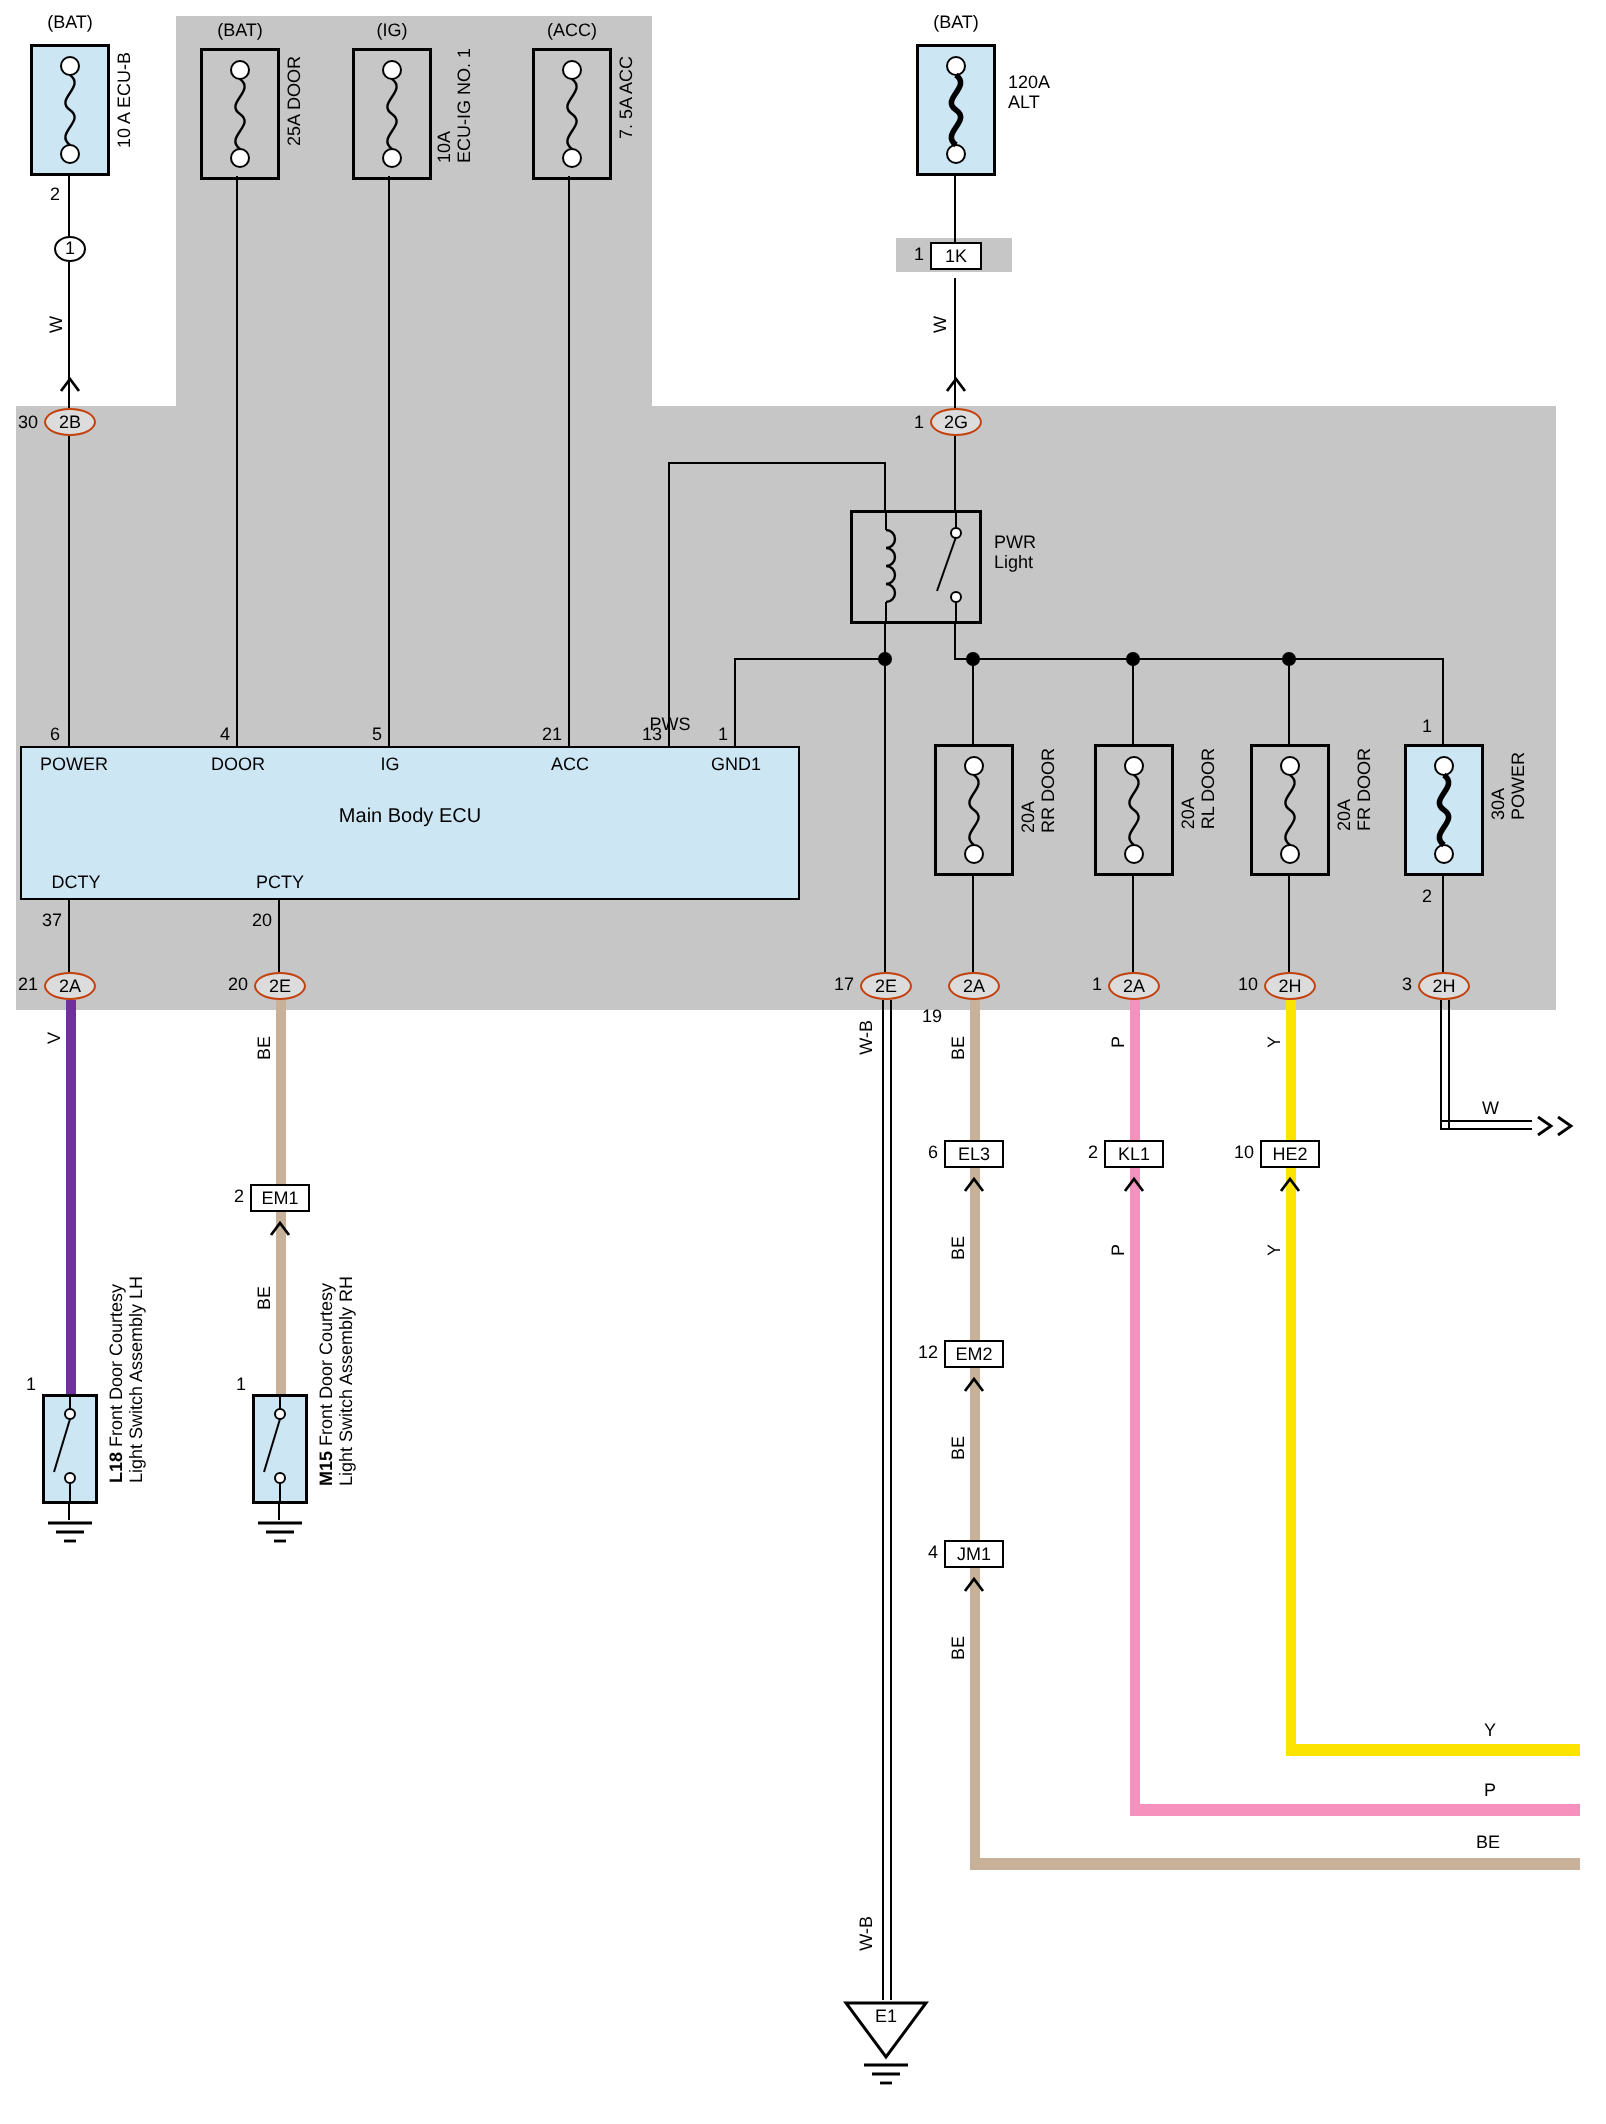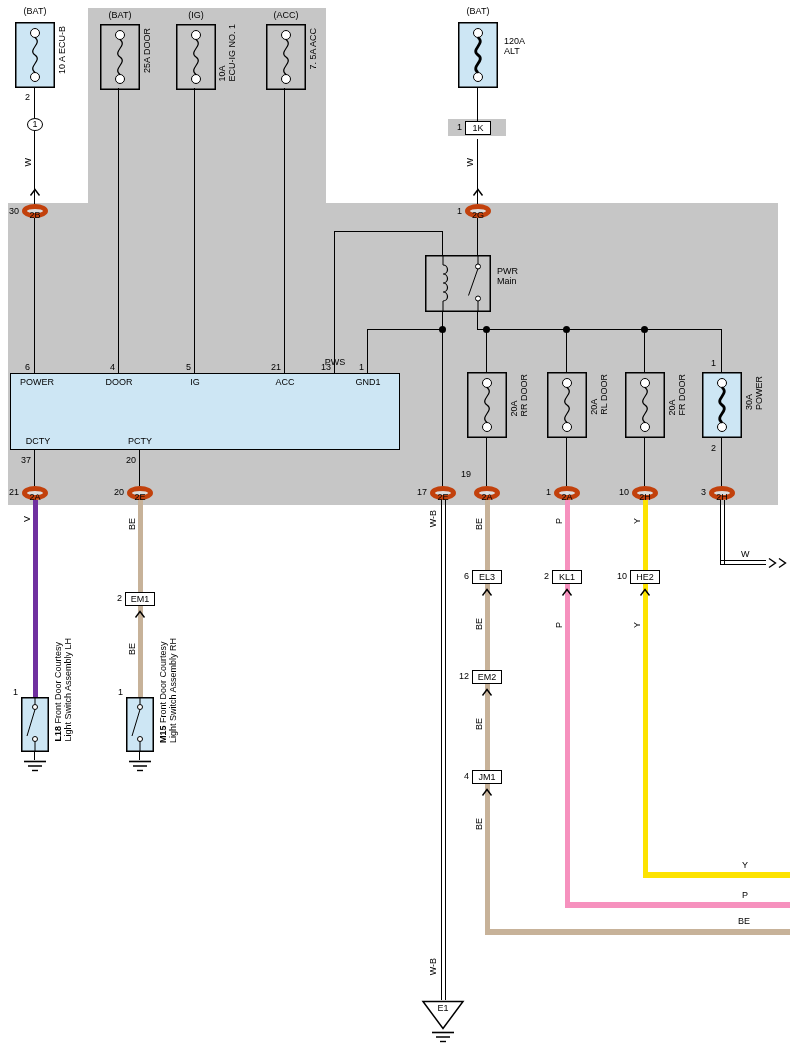--- a/index.html
+++ b/index.html
@@ -2,21 +2,21 @@
 <html><head>
 <meta charset="utf-8">
 <style>
 *{margin:0;padding:0;box-sizing:border-box}
 body{background:#fff}
 #page{position:relative;width:803px;height:1062px;background:#fff;font-family:"Liberation Sans","DejaVu Sans",sans-serif;font-size:9px;color:#000;overflow:hidden}
 .gray{position:absolute;background:#c6c6c6}
 .hl{position:absolute;height:1px;background:#000}
 .vl{position:absolute;width:1px;background:#000}
 .dot{position:absolute;width:7px;height:7px;border-radius:50%;background:#000}
-.oval{position:absolute;width:26px;height:14px;border:5px solid #c2410c;border-radius:50%;background:#dcdcdc;text-align:center;line-height:12px}
+.oval{position:absolute;width:26px;height:14px;border:1px solid #c2410c;border-radius:50%;background:#dcdcdc;text-align:center;line-height:12px}
 .circ{position:absolute;width:16px;height:13px;border:1px solid #000;border-radius:50%;background:#fff;text-align:center;line-height:11px}
 .crect{position:absolute;width:30px;height:14px;border:1px solid #000;background:#fff;text-align:center;line-height:12px}
 .pin{position:absolute;text-align:right}
 .lbl{position:absolute}
 .ctr{text-align:center}
 .vt{position:absolute;writing-mode:vertical-rl;transform:rotate(180deg);line-height:10px;white-space:nowrap}
 .vt div{line-height:10px}
 .cw{position:absolute}
 .dwv{position:absolute;width:5px;border-left:1px solid #000;border-right:1px solid #000}
 .dwh{position:absolute;height:5px;border-top:1px solid #000;border-bottom:1px solid #000}
@@ -163,30 +163,31 @@
       <path d="M18 10 a4.5 4.5 0 0 1 0 9 a4.5 4.5 0 0 1 0 9 a4.5 4.5 0 0 1 0 9 a4.5 4.5 0 0 1 0 9" fill="none" stroke="#000" stroke-width="1.2"></path>
       <line x1="18" y1="46" x2="18" y2="57" stroke="#000"></line>
       <line x1="53" y1="0" x2="53" y2="9" stroke="#000"></line>
       <circle cx="53" cy="11.5" r="2.5" fill="#fff" stroke="#000"></circle>
       <line x1="53" y1="13.5" x2="43.5" y2="40.5" stroke="#000"></line>
       <circle cx="53" cy="43.5" r="2.5" fill="#fff" stroke="#000"></circle>
       <line x1="53" y1="46" x2="53" y2="57" stroke="#000"></line>
     </svg>
   <div class="lbl" style="left:497px;top:266px;line-height:10px">
       <div>PWR</div>
-      <div>Main</div>
+      <div>Light</div>
     </div>
 
   <div style="position:absolute;left:10px;top:373px;width:390px;height:77px;background:#cde6f4;border:1.5px solid #000"></div>
   <div class="lbl ctr" style="left:20px;top:377px;width:30px">POWER</div>
   <div class="lbl ctr" style="left:104px;top:377px;width:30px">DOOR</div>
   <div class="lbl ctr" style="left:185px;top:377px;width:20px">IG</div>
   <div class="lbl ctr" style="left:270px;top:377px;width:30px">ACC</div>
   <div class="lbl ctr" style="left:320px;top:357px;width:30px">PWS</div>
   <div class="lbl ctr" style="left:353px;top:377px;width:30px">GND1</div>
+  <div class="lbl ctr" style="left:10px;top:403px;width:390px;font-size:10px">Main Body ECU</div>
   <div class="lbl ctr" style="left:23px;top:436px;width:30px">DCTY</div>
   <div class="lbl ctr" style="left:125px;top:436px;width:30px">PCTY</div>
 
   <div class="pin" style="left:16px;top:362px;width:14px">6</div>
   <div class="pin" style="left:101px;top:362px;width:14px">4</div>
   <div class="pin" style="left:177px;top:362px;width:14px">5</div>
   <div class="pin" style="left:267px;top:362px;width:14px">21</div>
   <div class="pin" style="left:317px;top:362px;width:14px">13</div>
   <div class="pin" style="left:350px;top:362px;width:14px">1</div>
   <div class="pin" style="left:15px;top:455px;width:16px">37</div>
@@ -247,21 +248,21 @@
   <div class="oval" style="left:465px;top:204px">2G</div>
   <div class="pin" style="left:446px;top:206px;width:16px">1</div>
 
   <div class="oval" style="left:22px;top:486px">2A</div>
   <div class="pin" style="left:3px;top:487px;width:16px">21</div>
   <div class="oval" style="left:127px;top:486px">2E</div>
   <div class="pin" style="left:108px;top:487px;width:16px">20</div>
   <div class="oval" style="left:430px;top:486px">2E</div>
   <div class="pin" style="left:411px;top:487px;width:16px">17</div>
   <div class="oval" style="left:474px;top:486px">2A</div>
-  <div class="pin" style="left:455px;top:469px;width:16px">19</div>
+  <div class="pin" style="left:455px;top:503px;width:16px">19</div>
   <div class="oval" style="left:554px;top:486px">2A</div>
   <div class="pin" style="left:535px;top:487px;width:16px">1</div>
   <div class="oval" style="left:632px;top:486px">2H</div>
   <div class="pin" style="left:613px;top:487px;width:16px">10</div>
   <div class="oval" style="left:709px;top:486px">2H</div>
   <div class="pin" style="left:690px;top:487px;width:16px">3</div>
 
   <div class="crect" style="left:125px;top:592px">EM1</div>
   <div class="pin" style="left:106px;top:593px;width:16px">2</div>
   <div class="crect" style="left:472px;top:570px">EL3</div>

